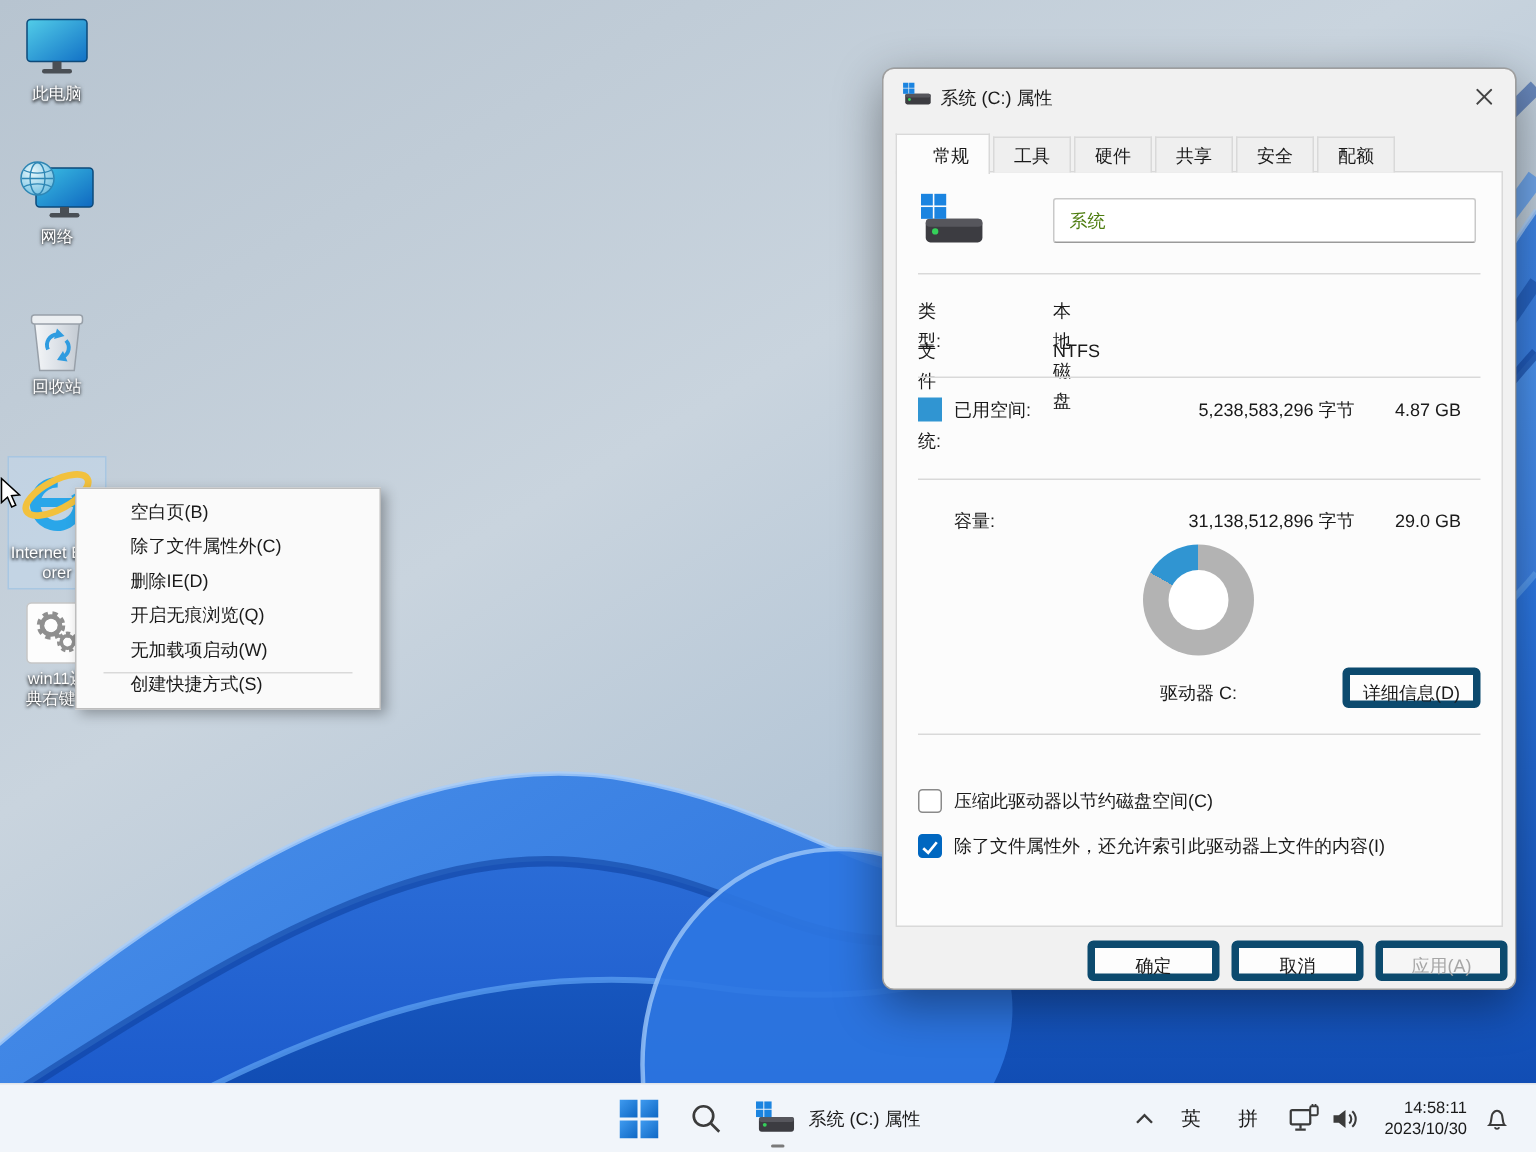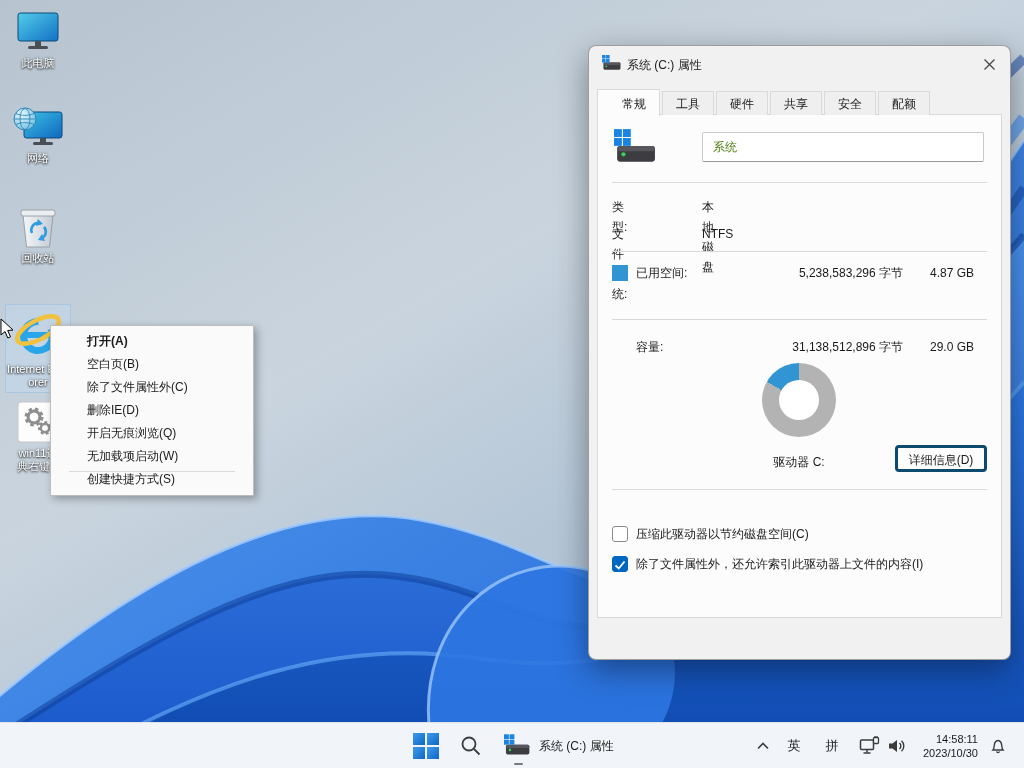--- a/index.html
+++ b/index.html
@@ -56,21 +56,21 @@
   .srow { position:absolute; left:0; right:0; height:20px; line-height:20px; font-size:12px; }
   .srow .swatch { position:absolute; left:14px; top:2px; width:16px; height:16px; }
   .srow .slabel { position:absolute; left:38px; }
   .srow .sbytes { position:absolute; right:98px; text-align:right; }
   .srow .ssize  { position:absolute; right:27px; }
 
   .donut { position:absolute; left:164px; top:248px; width:74px; height:74px; border-radius:50%; }
   .donut::after { content:""; position:absolute; left:17px; top:17px; width:40px; height:40px; border-radius:50%; background:#fff; }
   .drive-cap { position:absolute; left:121px; top:339px; width:160px; text-align:center; font-size:12px; }
 
-  .btn { background:#fdfdfd; border:3px solid #0c4a6e; border-radius:4px; font-size:12px; color:#1a1a1a;
+  .btn { background:#fdfdfd; border:5px solid #0c4a6e; border-radius:4px; font-size:12px; color:#1a1a1a;
          font-family:inherit; display:inline-block; text-align:center; }
   .details-btn { position:absolute; left:297px; top:330px; width:92px; height:27px; line-height:25px; }
 
   .cbrow { position:absolute; left:0; right:0; height:20px; line-height:18px; font-size:12px;text-align:right; }
   .cbrow .box { position:absolute; left:14px; top:1px; width:16px; height:16px; border:1px solid #8a8a8a; border-radius:3px; background:#fff; }
   .cbrow .box.checked { background:#0067c0; border-color:#0067c0; }
   .cbrow .cblabel { position:absolute; left:38px; }
 
   .dlg-buttons { position:absolute; left:0; top:581px; right:0; height:27px; }
   .dlg-buttons .btn { position:absolute; width:88px; height:27px; line-height:25px; }
@@ -201,21 +201,20 @@
     </svg>
     <span class="lbl"><span>win11还</span><br><span>典右键.c</span></span>
   </div>
 </div>
 
 <svg class="cursor" width="18" height="22" viewBox="0 0 18 22">
   <path d="M1 1 L1 17 L5 13.5 L7.8 20 L10.5 18.8 L7.7 12.5 L13 12 Z" fill="#fff" stroke="#000" stroke-width="1"></path>
 </svg>
 
 <div class="ctxmenu">
-  <div class="mi bold">打开(A)</div>
   <div class="mi">空白页(B)</div>
   <div class="mi">除了文件属性外(C)</div>
   <div class="mi">删除IE(D)</div>
   <div class="mi">开启无痕浏览(Q)</div>
   <div class="mi">无加载项启动(W)</div>
   <div class="sep"></div>
   <div class="mi">创建快捷方式(S)</div>
 </div>
 
 <div class="dialog">
@@ -306,20 +305,25 @@
     <div class="cbrow" style="top:440px;">
       <span class="box checked">
         <svg width="14" height="14" viewBox="0 0 14 14" style="display:block;margin:1px auto">
             <polyline points="2.5,7.5 5.8,10.5 11.5,3.5" fill="none" stroke="#fff" stroke-width="1.8"></polyline>
           </svg>
       </span>
       <span class="cblabel">除了文件属性外，还允许索引此驱动器上文件的内容(I)</span>
     </div>
   </div>
 
+  <div class="dlg-buttons">
+    <div class="btn btn-ok">确定</div>
+    <div class="btn btn-cancel">取消</div>
+    <div class="btn btn-apply">应用(A)</div>
+  </div>
 </div>
 
 <div class="taskbar">
   <svg class="tb-start" width="26" height="26" viewBox="0 0 26 26">
     <defs>
         <linearGradient id="win" x1="0" y1="0" x2="1" y2="1">
       <stop offset="0" stop-color="#3f9bf0"></stop>
           <stop offset="1" stop-color="#0e67c4"></stop>
         </linearGradient>
       </defs>

